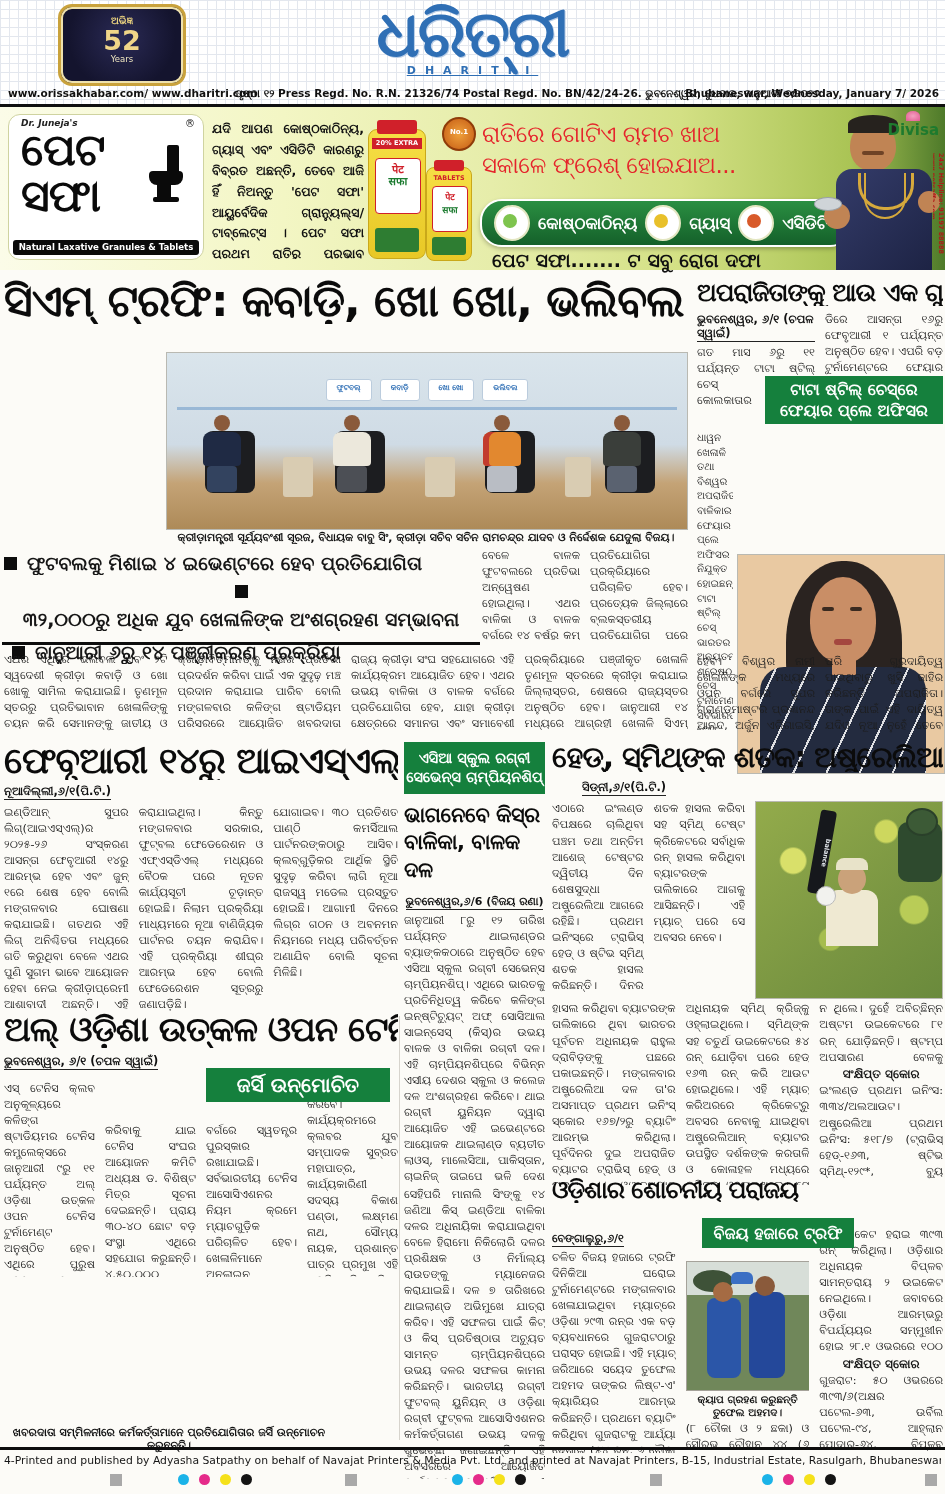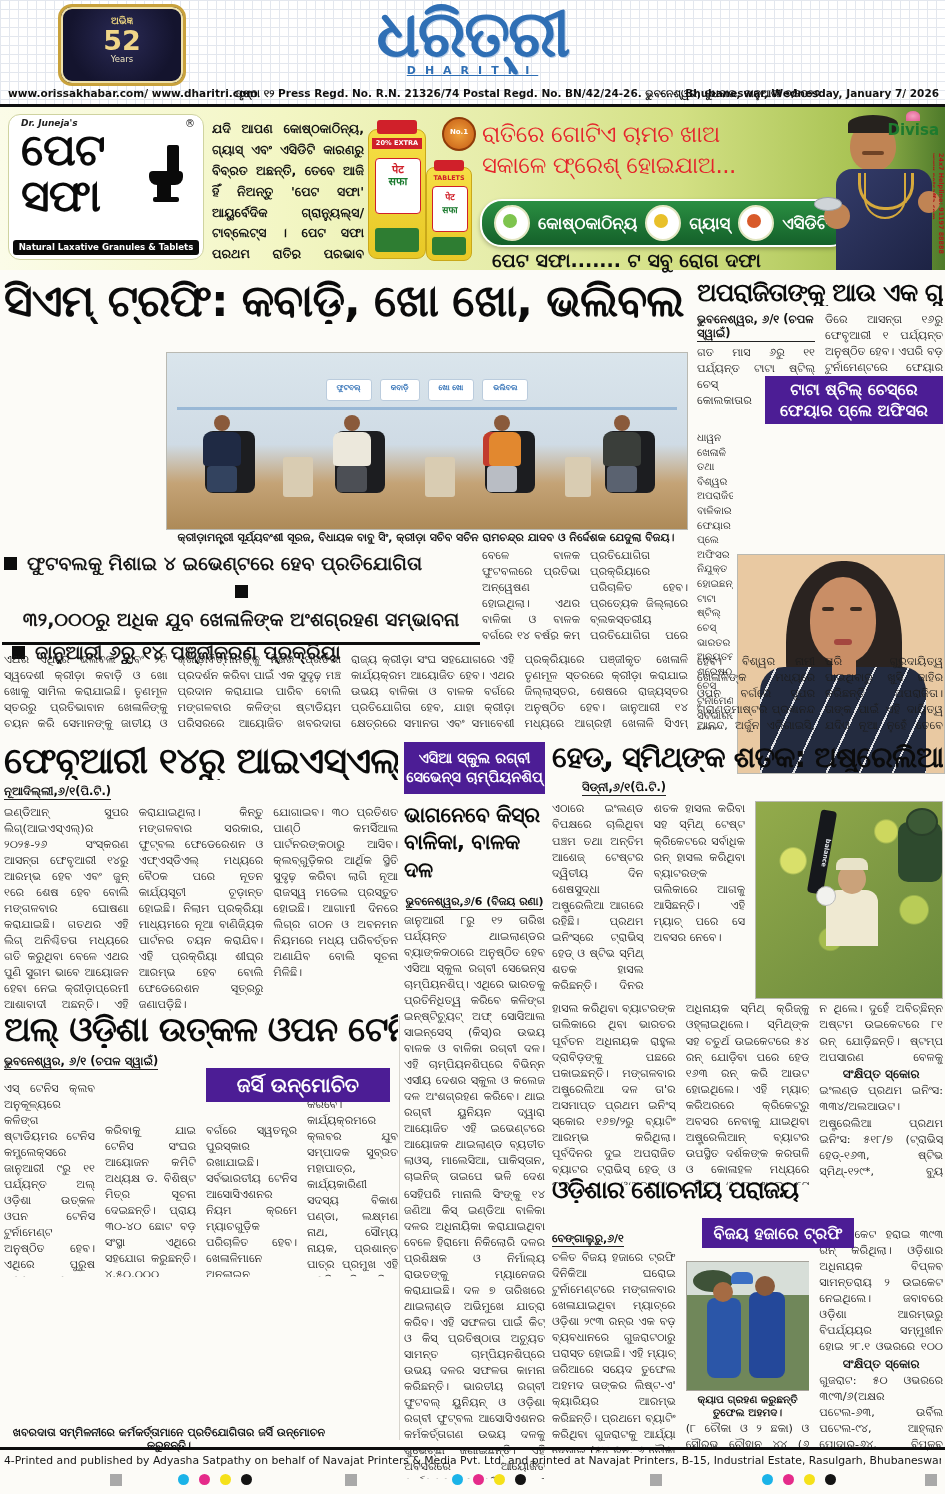--- a/index.html
+++ b/index.html
@@ -4,21 +4,21 @@
 <style>
   html,body{margin:0;padding:0;background:#e8e8e4;}
   #page{position:relative;width:945px;height:1494px;margin:0 auto;background:#fcfbf7;overflow:hidden;
         font-family:"DejaVu Sans","Liberation Sans",sans-serif;color:#161616;}
   .abs{position:absolute;}
   .hl{font-weight:800;color:#0b0b0b;letter-spacing:-1px;white-space:nowrap;overflow:hidden;line-height:1.05;}
   .body-txt{font-size:11.3px;line-height:1.42;text-align:justify;color:#1d1d1d;overflow:hidden;}
   .cols{display:flex;gap:10px;}
   .col{flex:1;overflow:hidden;}
   .dateline{font-weight:700;font-size:11.5px;color:#111;border-bottom:1.5px solid #222;display:inline-block;padding-bottom:1px;margin-bottom:3px;}
-  .blackbox{background:#4c1d95;color:#fff;font-weight:700;text-align:center;display:flex;flex-direction:column;justify-content:center;gap:2px;}
+  .blackbox{background:#15803d;color:#fff;font-weight:700;text-align:center;display:flex;flex-direction:column;justify-content:center;gap:2px;}
   .caption{font-size:11px;font-weight:700;color:#101010;text-align:center;}
   .photo{position:relative;overflow:hidden;}
   .rule{background:#0d0d0d;}
   .vrule{background:#d7d4cd;width:1px;}
   
   #masthead{left:0;top:0;width:945px;height:104px;background:#fff;
     background-image:linear-gradient(#e3e7ee 1px,transparent 1px),linear-gradient(90deg,#e3e7ee 1px,transparent 1px);
     background-size:9px 9px;}
   #infobar{left:0;top:83px;width:945px;height:21px;border-bottom:3px solid #101010;font-size:10.5px;font-weight:700;color:#101010;}
   #emblem{left:58px;top:4px;width:122px;height:76px;border-radius:14px;

